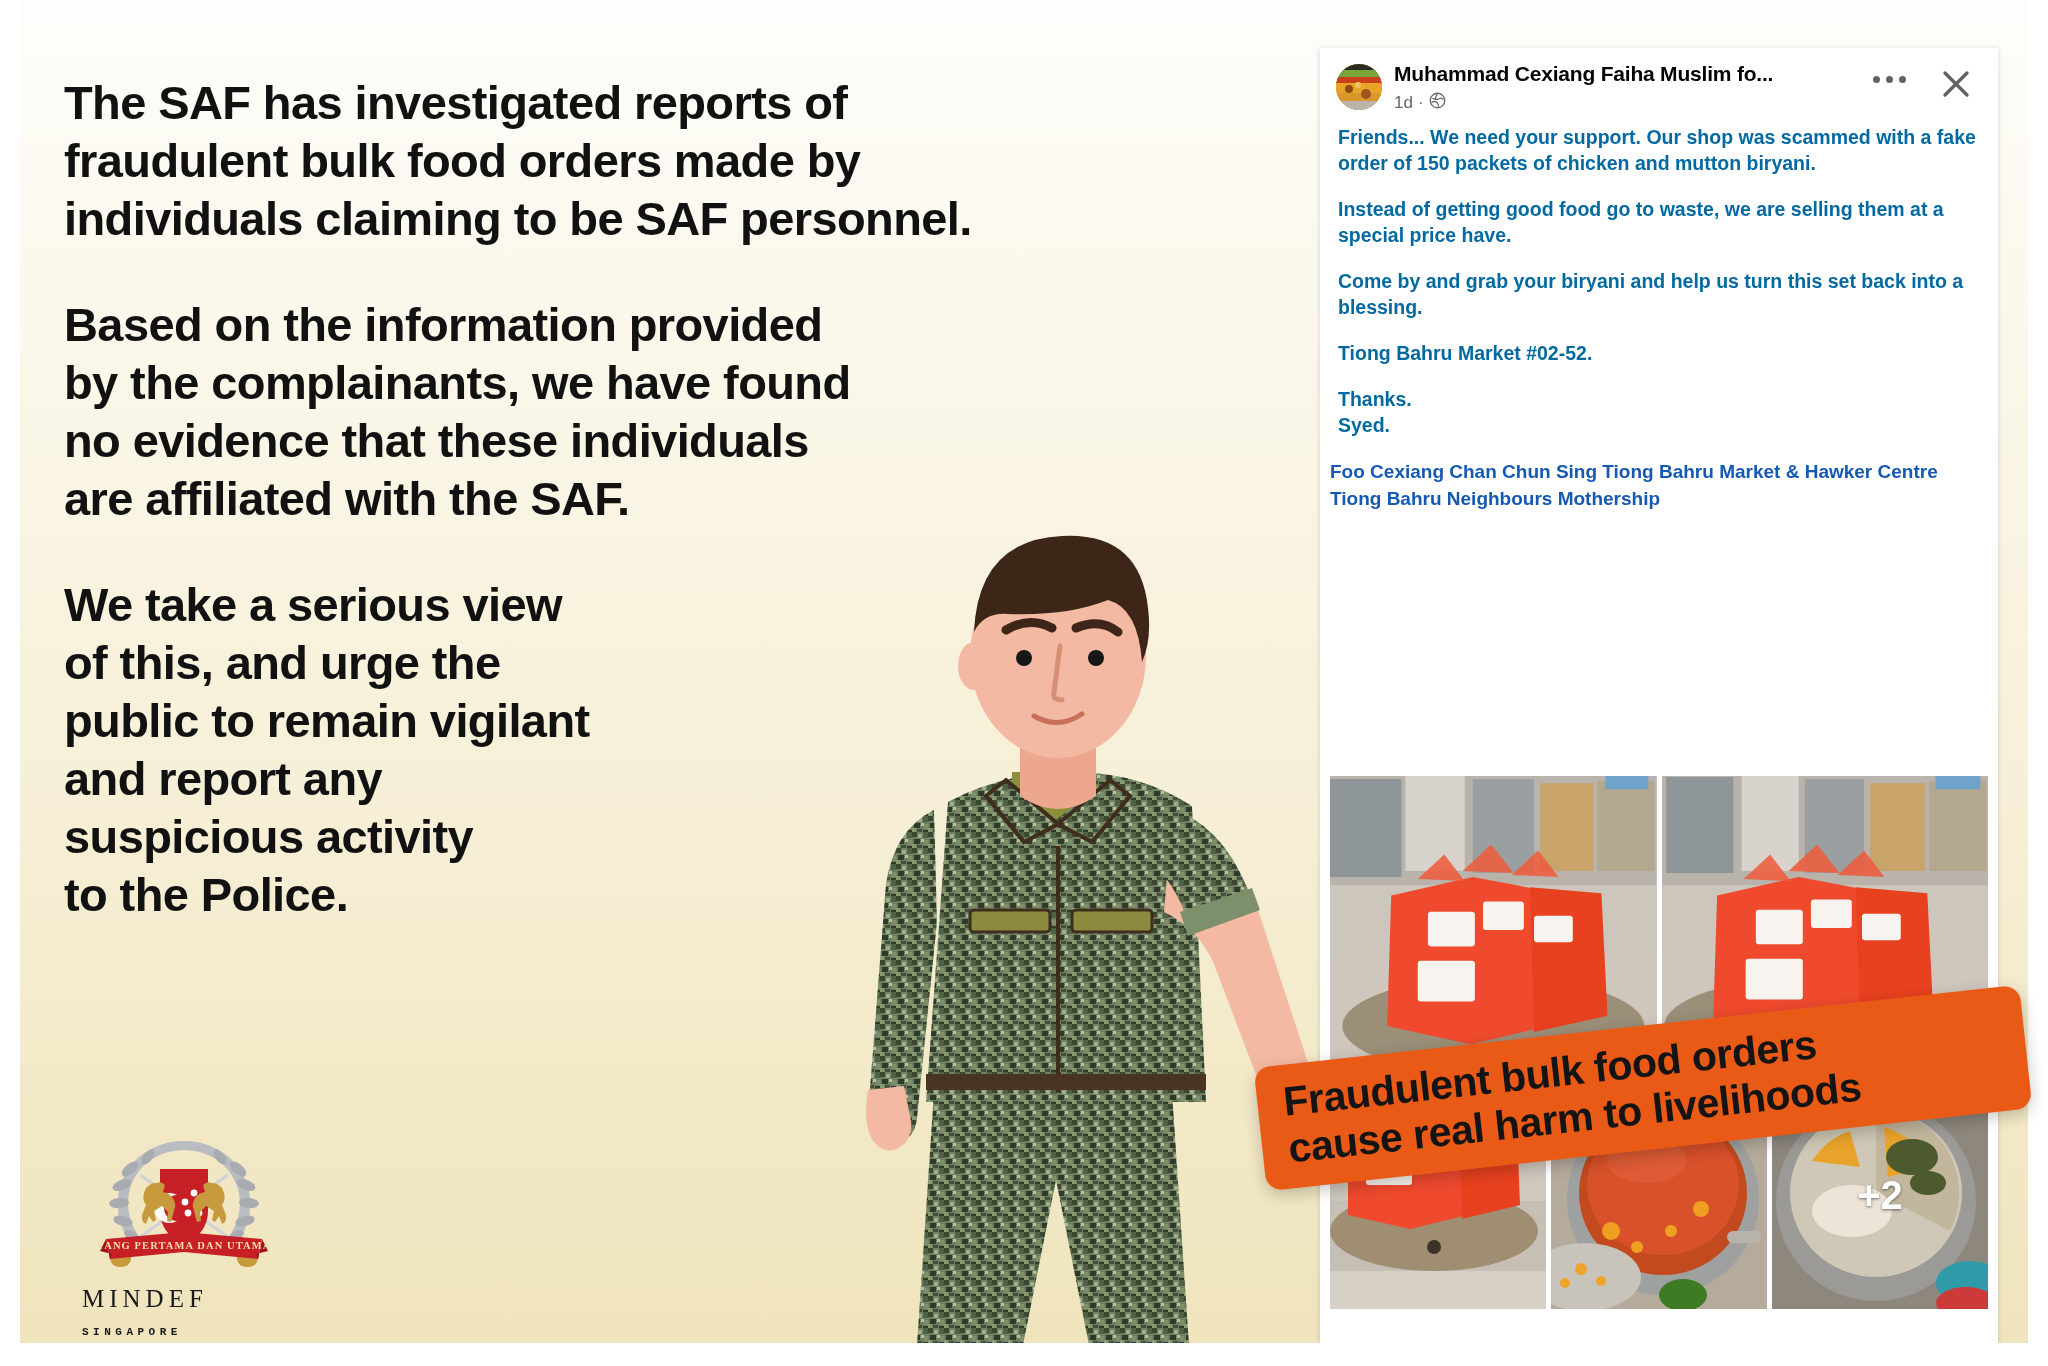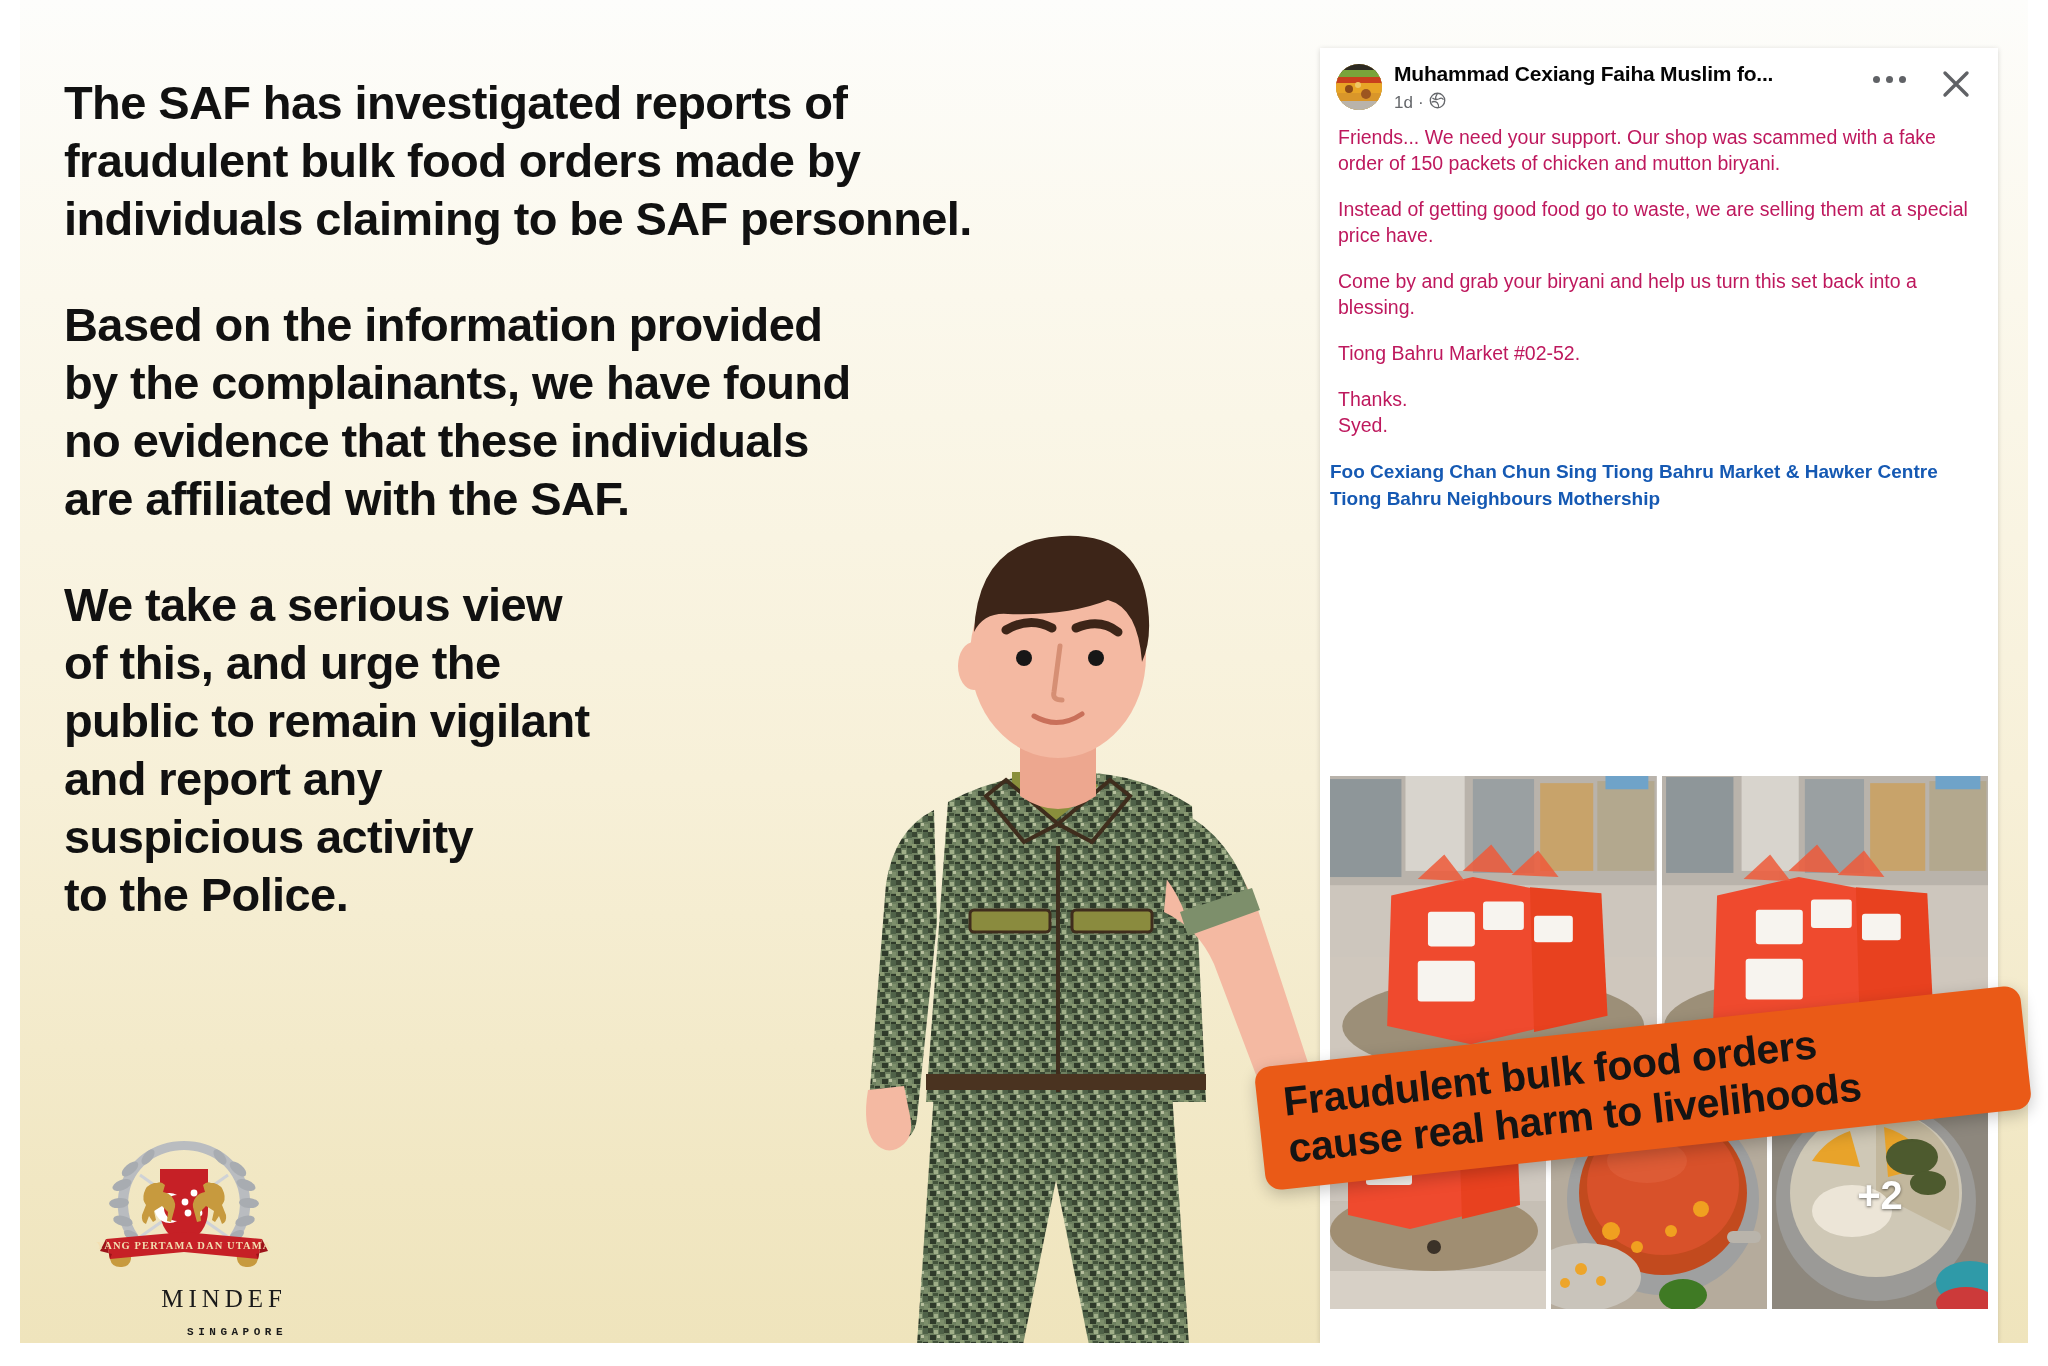--- a/index.html
+++ b/index.html
@@ -29,21 +29,21 @@
     font-size:47px;
     line-height:58px;
     letter-spacing:-0.6px;
     font-family:"Liberation Sans",sans-serif;
   }
   .headline p{margin:12px 0 48px 0;white-space:pre-line;}
   .headline p:last-child{margin-bottom:0;}
 
   
   .mindef{
-    position:absolute;left:62px;top:1133px;width:205px;text-align:right;
+    position:absolute;left:62px;top:1133px;width:205px;text-align:left;
   }
   .crest{width:205px;height:150px;display:block;}
   .mindef-word{
     font-family:"Liberation Serif",serif;
     font-size:25px;font-weight:normal;color:#1a1a1a;
     letter-spacing:5px;margin-top:2px;
   }
   .mindef-sub{
     font-family:Liberation Mono, monospace;
     font-size:11px;font-weight:bold;color:#1a1a1a;
@@ -81,22 +81,23 @@
   .dots{
     position:absolute;right:92px;top:28px;
     display:flex;gap:6px;align-items:center;cursor:pointer;
   }
   .dots i{width:7px;height:7px;border-radius:50%;background:#606266;display:block;}
   .closex{position:absolute;right:22px;top:16px;width:40px;height:40px;cursor:pointer;}
 
   .fb-body{padding:4px 18px 0 18px;}
   .fb-body p{
     margin:0 0 20px 0;
-    font-size:19.5px;line-height:26px;color:#be185d;
+    font-size:19.5px;line-height:26px;color:#0369a1;
     font-family:"Liberation Sans",sans-serif;
+    font-weight:bold;
   }
   .fb-tags{
     margin:2px 16px 0 0;
     font-size:19px;line-height:27px;color:#1559b3;font-weight:bold;
     padding:0 18px 0 10px;
   }
 
   
   .grid{position:absolute;left:10px;top:728px;width:658px;}
   .grid-row{display:flex;gap:5px;}

